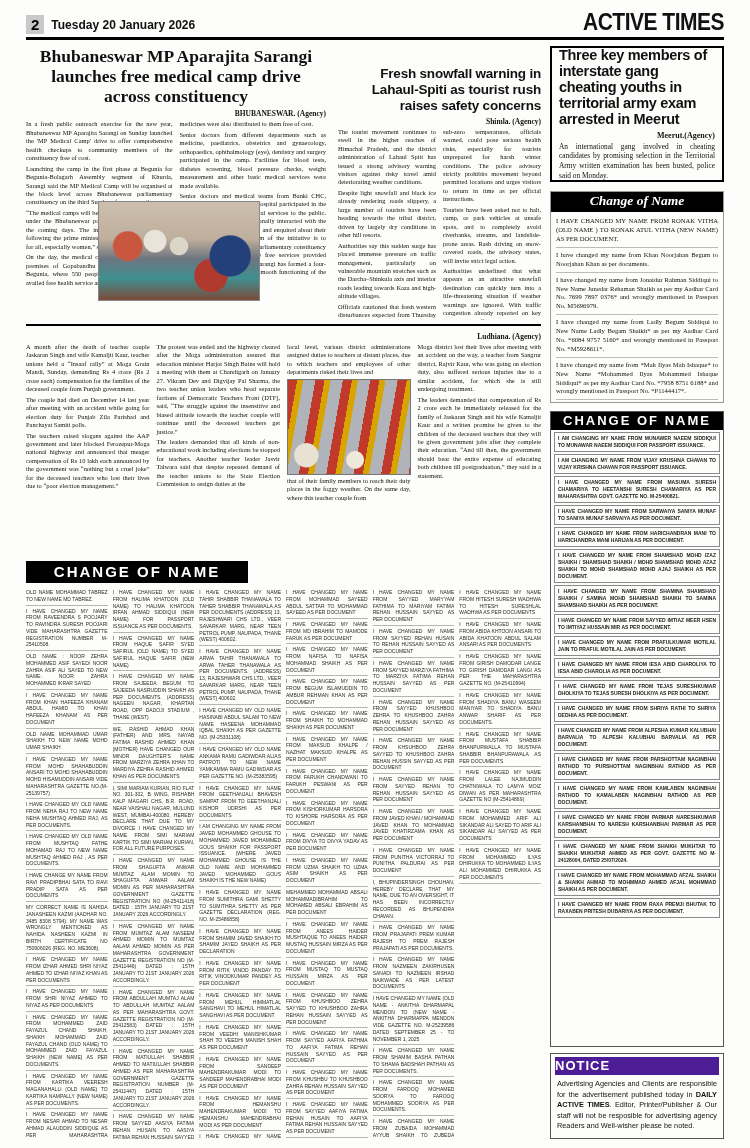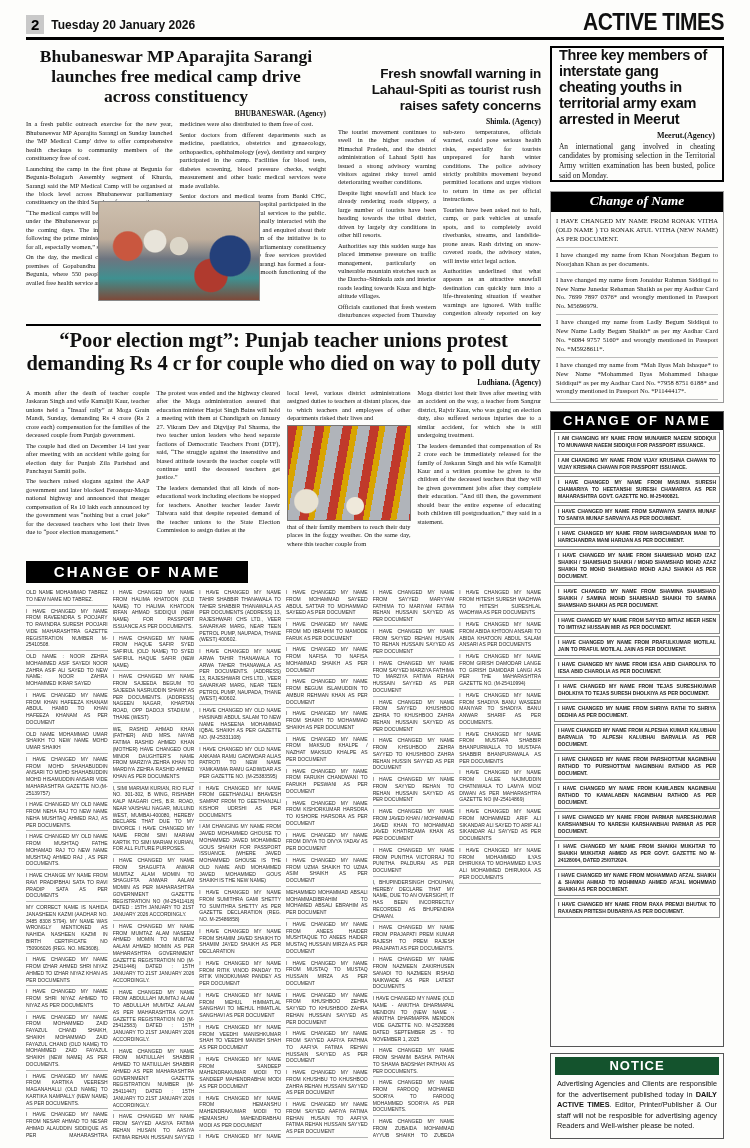--- a/index.html
+++ b/index.html
@@ -76,22 +76,22 @@
   .con-serif-body p:first-child { text-transform:none; }
   .con-sans { margin-top:8px; border:1px solid #555; flex:1; overflow:hidden;
               display:flex; flex-direction:column; }
   .con-sans-hd { background:#000; color:#fff; font-family:"Liberation Sans",sans-serif;
      font-weight:bold; font-size:13px; letter-spacing:2px; text-align:center; padding:1px 0 2px; }
   .con-sans-body { padding:2px 3px; overflow:hidden; }
   .con-sans-body p { font-family:"Liberation Sans",sans-serif; font-size:5px; line-height:1.4;
      font-weight:600; color:#222; text-align:justify; border:1px solid #8a8a8a;
      padding:2px 3px; margin-bottom:2px; }
   .notice { border:1px solid #555; margin-top:6px; }
-  .notice-hd { background:#14532d; color:#fff; font-family:"Liberation Sans",sans-serif;
-     font-weight:bold; font-size:13px; letter-spacing:1px; text-align:center;
+  .notice-hd { background:#4c1d95; color:#fff; font-family:"Liberation Sans",sans-serif;
+     font-weight:bold; font-size:13px; letter-spacing:1px; text-align:left;
      margin:3px 4px 0; padding:1px 0 2px; }
   .notice-body { font-family:"Liberation Sans",sans-serif; font-size:7.3px; line-height:1.45;
      padding:4px 6px 6px; text-align:justify; }
   .notice-body b { font-weight:bold; }
 </style>
 </head>
 <body>
 
 <div class="page">
 
@@ -146,21 +146,20 @@
 
             <p>sub-zero temperatures, officials warned, could pose serious health risks, especially for tourists unprepared for harsh winter conditions. The police advisory strictly prohibits movement beyond permitted locations and urges visitors to return in time as per official instructions.</p>
                 <p>Tourists have been asked not to halt, camp, or park vehicles at unsafe spots, and to completely avoid riverbanks, streams, and landslide-prone areas. Rash driving on snow-covered roads, the advisory states, will invite strict legal action.</p>
                 <p>Authorities underlined that what appears as an attractive snowfall destination can quickly turn into a life-threatening situation if weather warnings are ignored. With traffic congestion already reported on key highways, officials appealed to tourists, particularly those packing their bags to reconsider travel plans, monitor official advisories closely, and place safety above adventure.</p>
               </div>
           </div>
         </div>
       </div>
 
       <div class="art-election">
-        <h1>“Poor election mgt”: Punjab teacher unions protest demanding Rs 4 cr for couple who died on way to poll duty</h1>
         <div class="byline">Ludhiana. (Agency)</div>
         <div class="election-body body-txt">
           <div>
 
           <p>A month after the death of teacher couple Jaskaran Singh and wife Kamaljit Kaur, teacher unions held a “Insaaf rally” at Moga Grain Mandi, Sunday, demanding Rs 4 crore (Rs 2 crore each) compensation for the families of the deceased couple from Punjab government.</p>
               <p>The couple had died on December 14 last year after meeting with an accident while going for election duty for Punjab Zila Parishad and Panchayat Samiti polls.</p>
               <p>The teachers raised slogans against the AAP government and later blocked Ferozepur-Moga national highway and announced that meager compensation of Rs 10 lakh each announced by the government was “nothing but a cruel joke” for the deceased teachers who lost their lives due to “poor election management.”</p>
             </div>
           <div>
 

